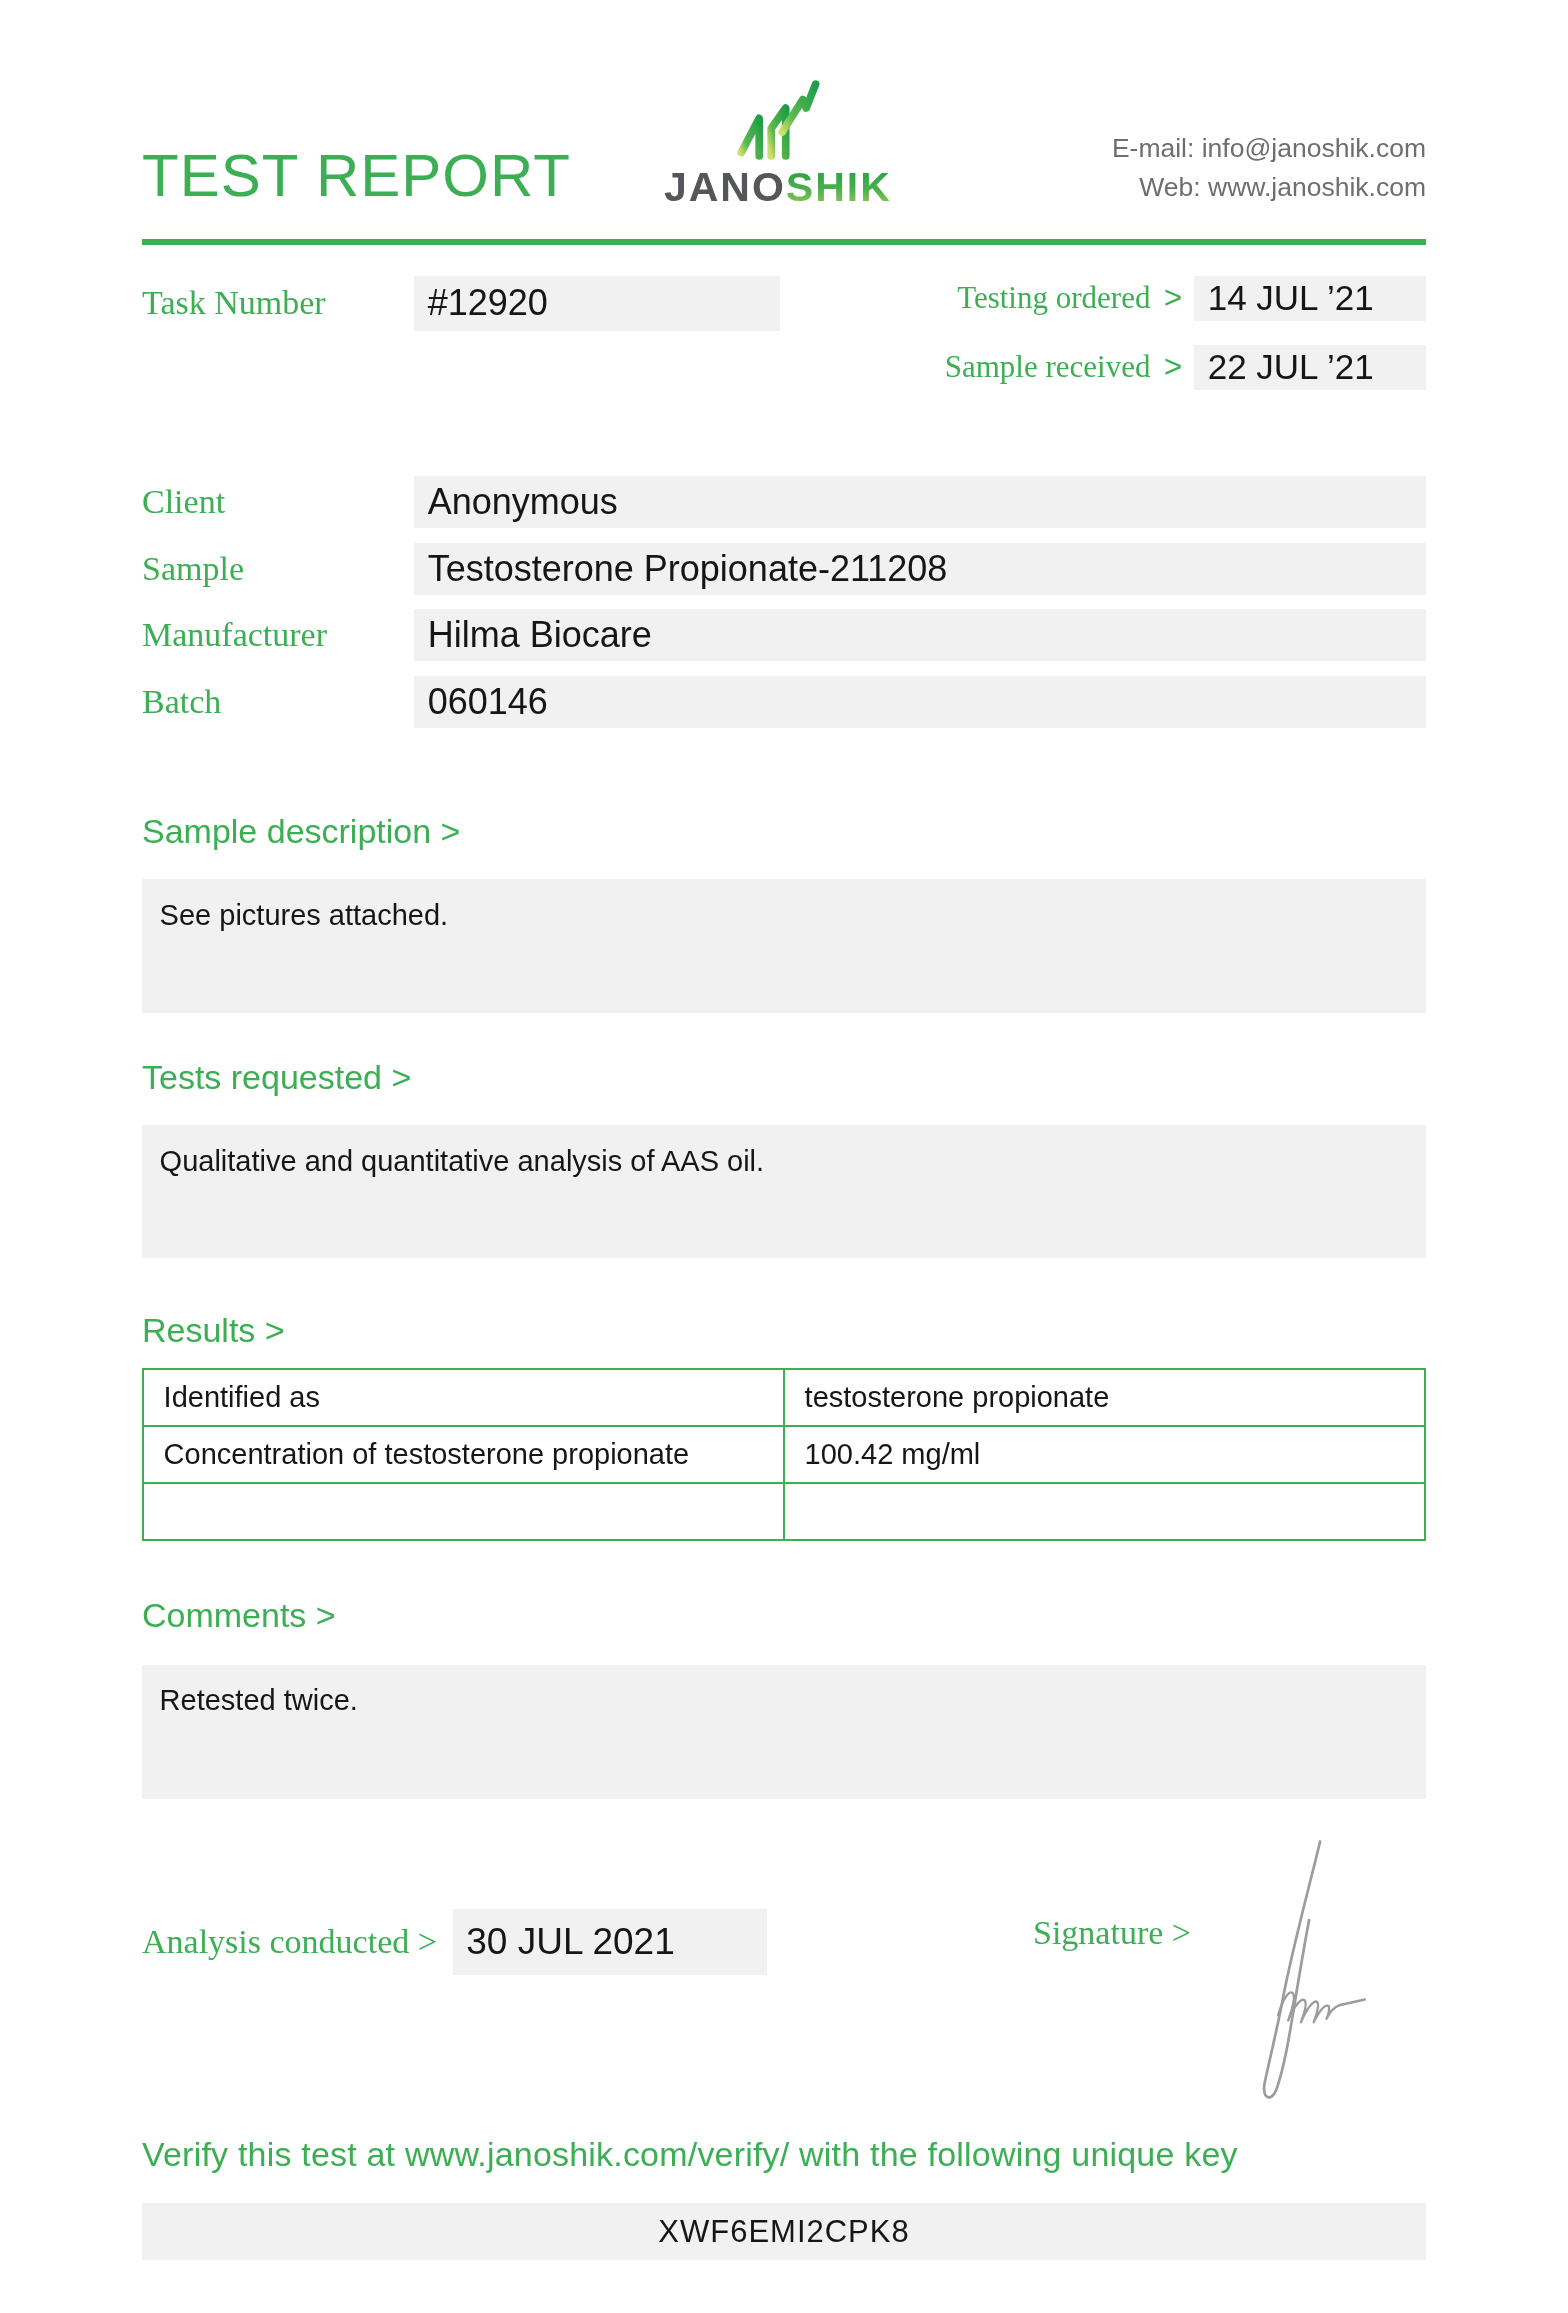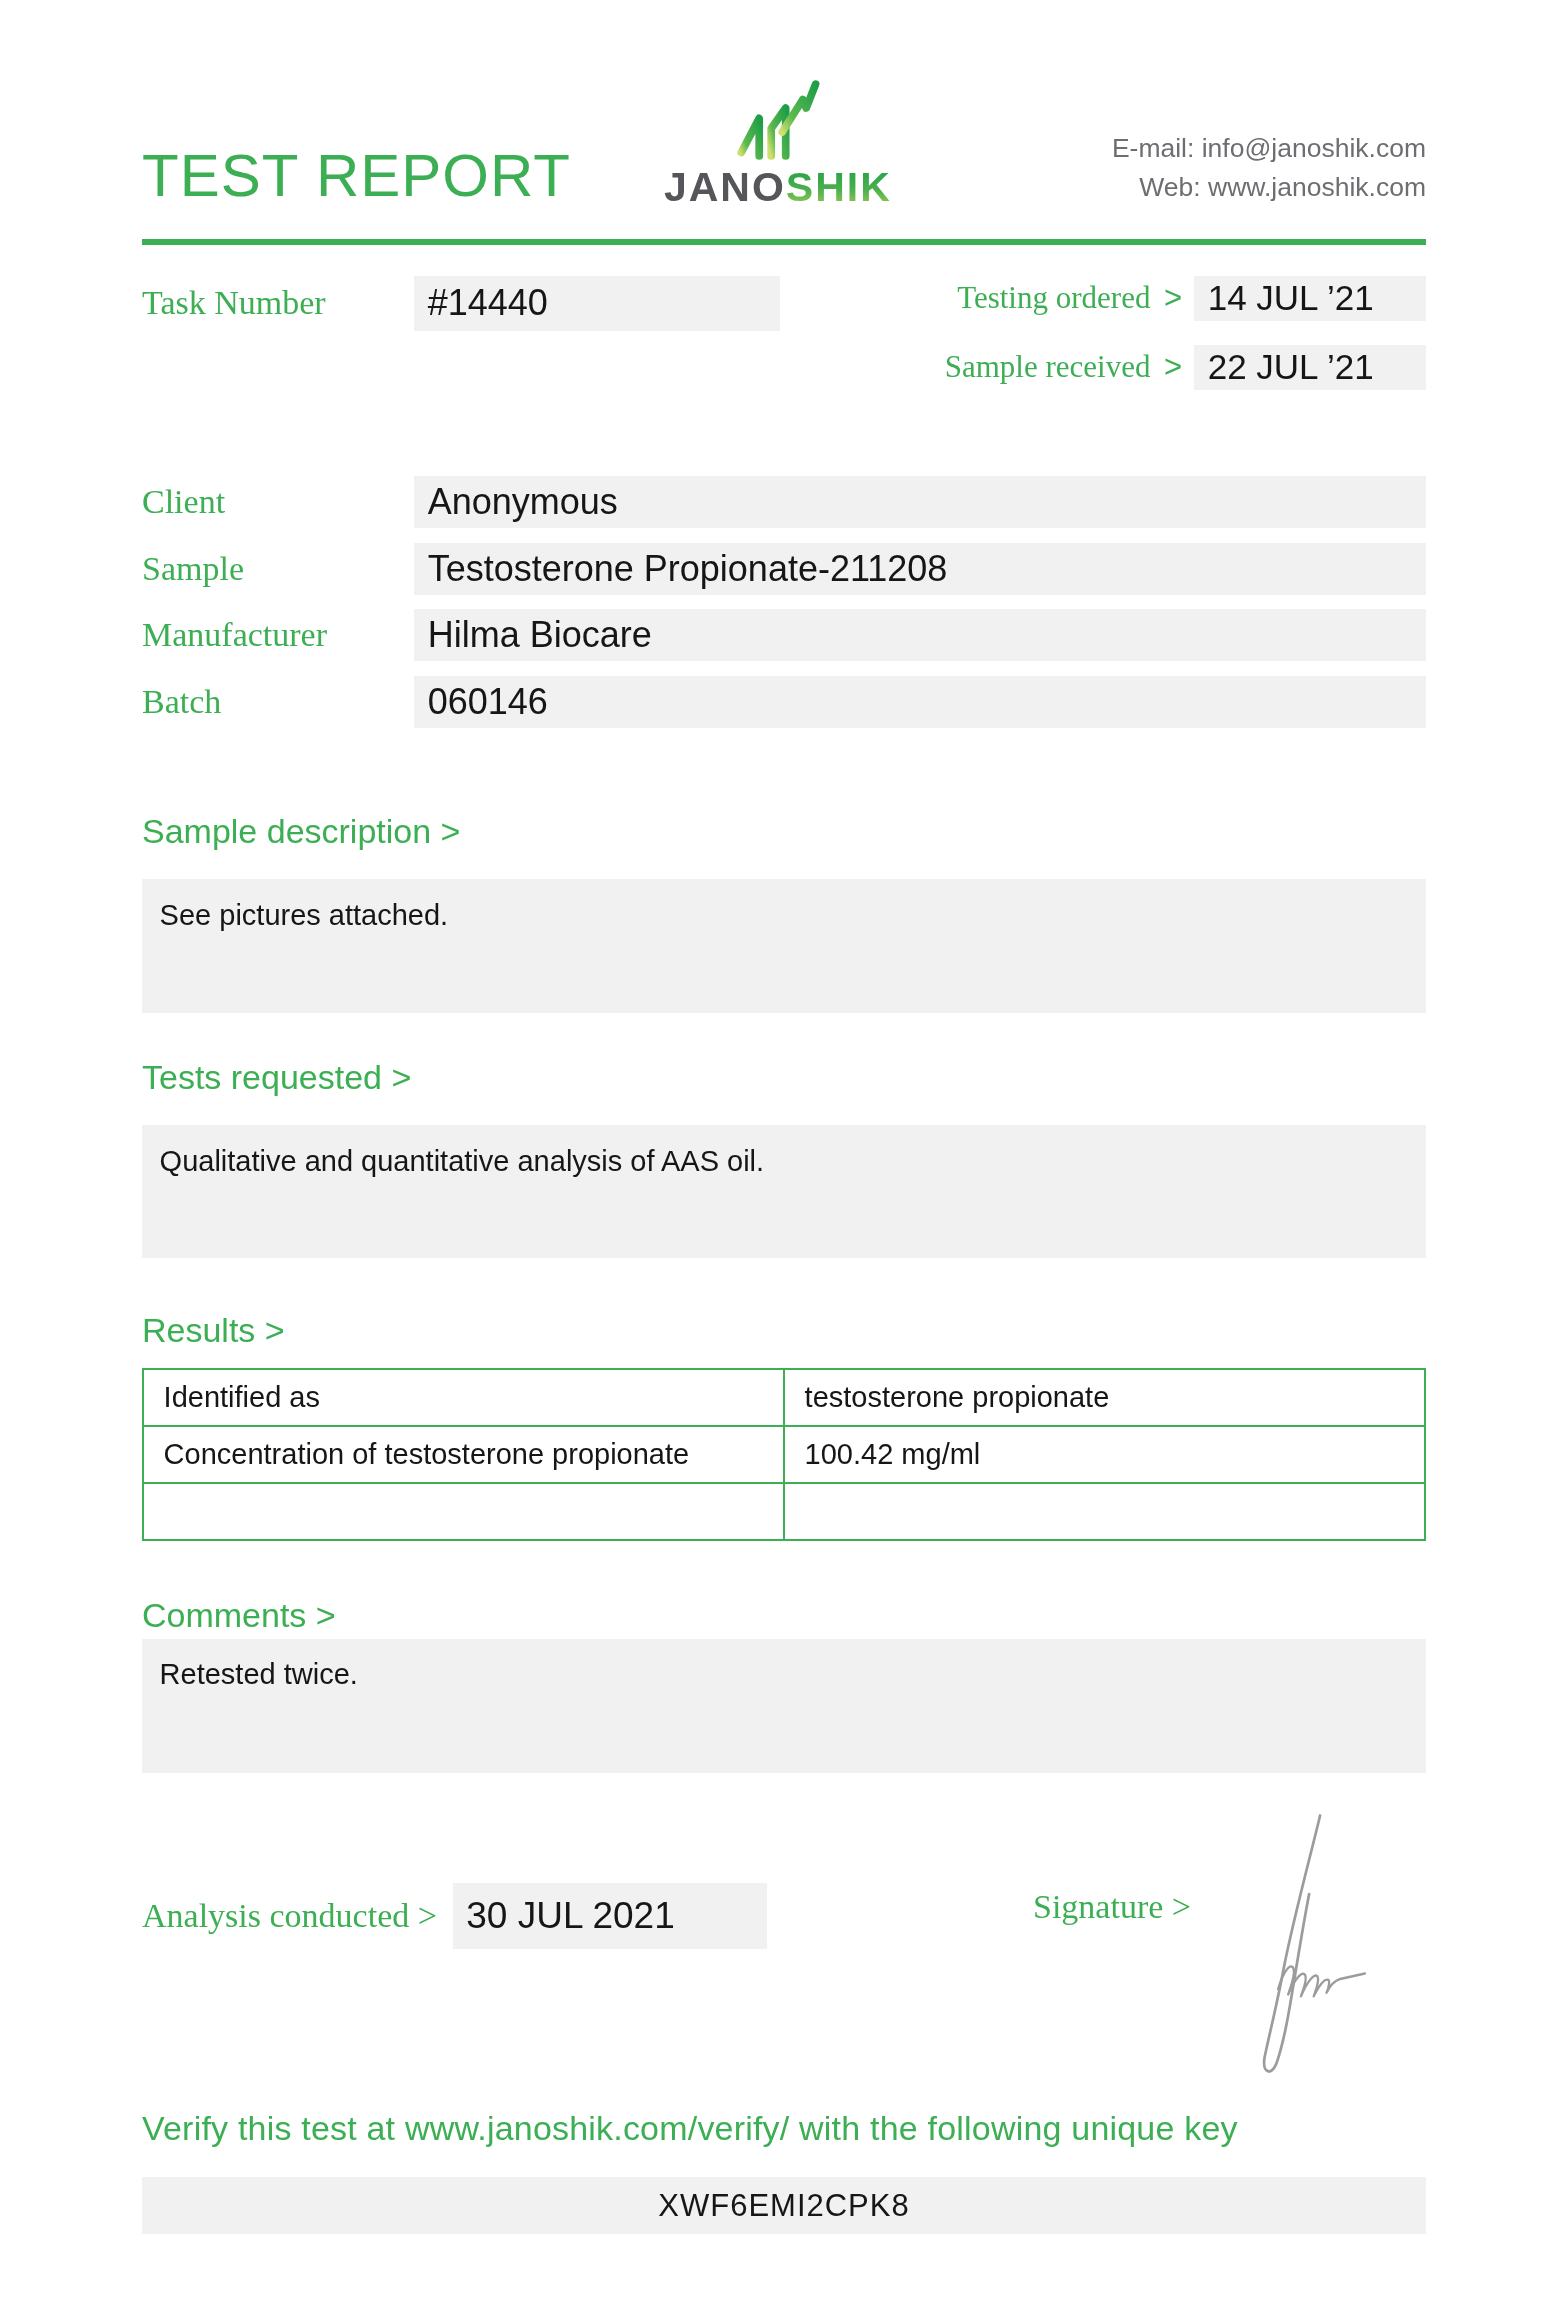--- a/index.html
+++ b/index.html
@@ -65,21 +65,21 @@
   .sec-heading{color:var(--green);font-size:34px;font-weight:400;white-space:nowrap;}
   .h-desc{margin-top:84px;}
   .h-tests{margin-top:45px;}
   .h-results{margin-top:53px;}
   .h-comments{margin-top:55px;}
   .body-box{
     background:var(--box-gray);height:134px;margin-top:28px;
     padding:19.6px 17.6px;font-size:29px;color:var(--text-dark);
   }
   .box-tests{height:133px;}
-  .box-comments{height:134px;margin-top:4px;}
+  .box-comments{height:134px;margin-top:30px;}
 
   
   .results-table{
     width:100%;border-collapse:collapse;margin-top:17.6px;
     table-layout:fixed;
   }
   .results-table td{
     border:2.9px solid var(--green);height:57px;
     font-size:29px;color:var(--text-dark);padding:0 19.6px;
   }
@@ -137,21 +137,21 @@
       <div>E-mail: info@janoshik.com</div>
       <div>Web: www.janoshik.com</div>
     </div>
   </div>
 
   <div class="rule"></div>
 
   <div class="meta-row">
     <div class="task">
       <span class="label">Task Number</span>
-      <span class="value-box task-box">#14440</span>
+      <span class="value-box task-box">#12920</span>
     </div>
     <div class="dates">
       <div class="date-row">
         <span class="label date-label">Testing ordered</span>
         <span class="arrow">&gt;</span>
         <span class="value-box date-box">14 JUL ’21</span>
       </div>
       <div class="date-row">
         <span class="label date-label">Sample received</span>
         <span class="arrow">&gt;</span>

